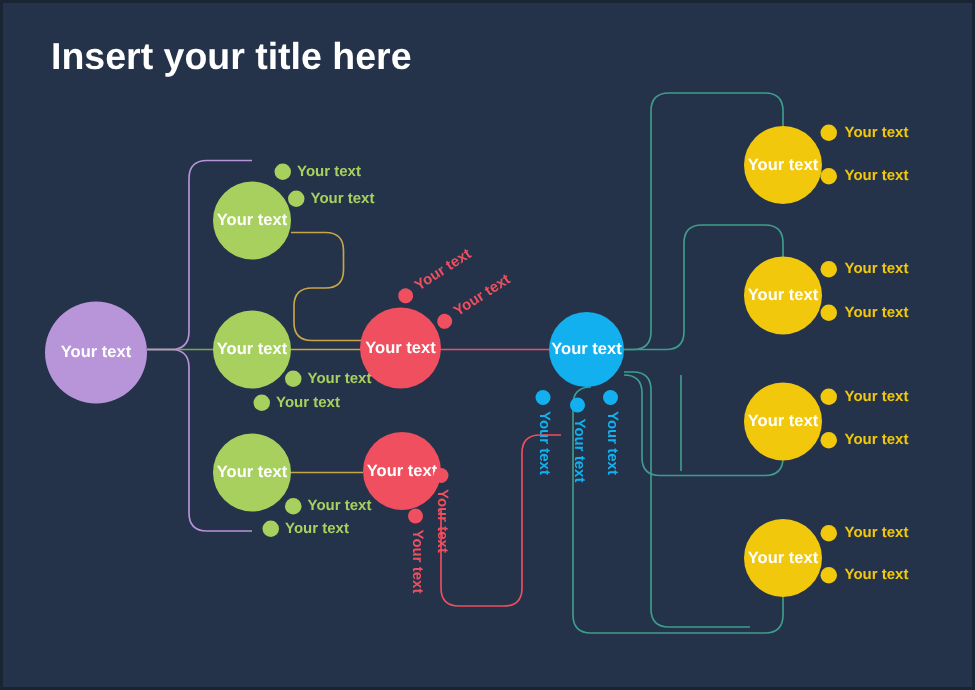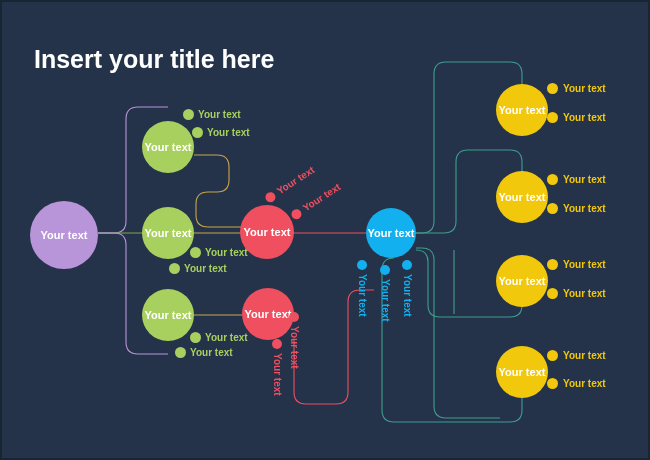--- a/index.html
+++ b/index.html
@@ -25,21 +25,21 @@
   #wires {
     position: absolute;
     left: 0; top: 0;
     width: 650px;
     height: 460px;
     pointer-events: none;
   }
   .title {
     position: absolute;
     left: 32px;
-    top: 43px;
+    top: 22px;
     color: #ffffff;
     font-size: 25px;
     font-weight: bold;
     letter-spacing: 0px;
     white-space: nowrap;
   }
   .node {
     position: absolute;
     border-radius: 50%;
     display: flex;

